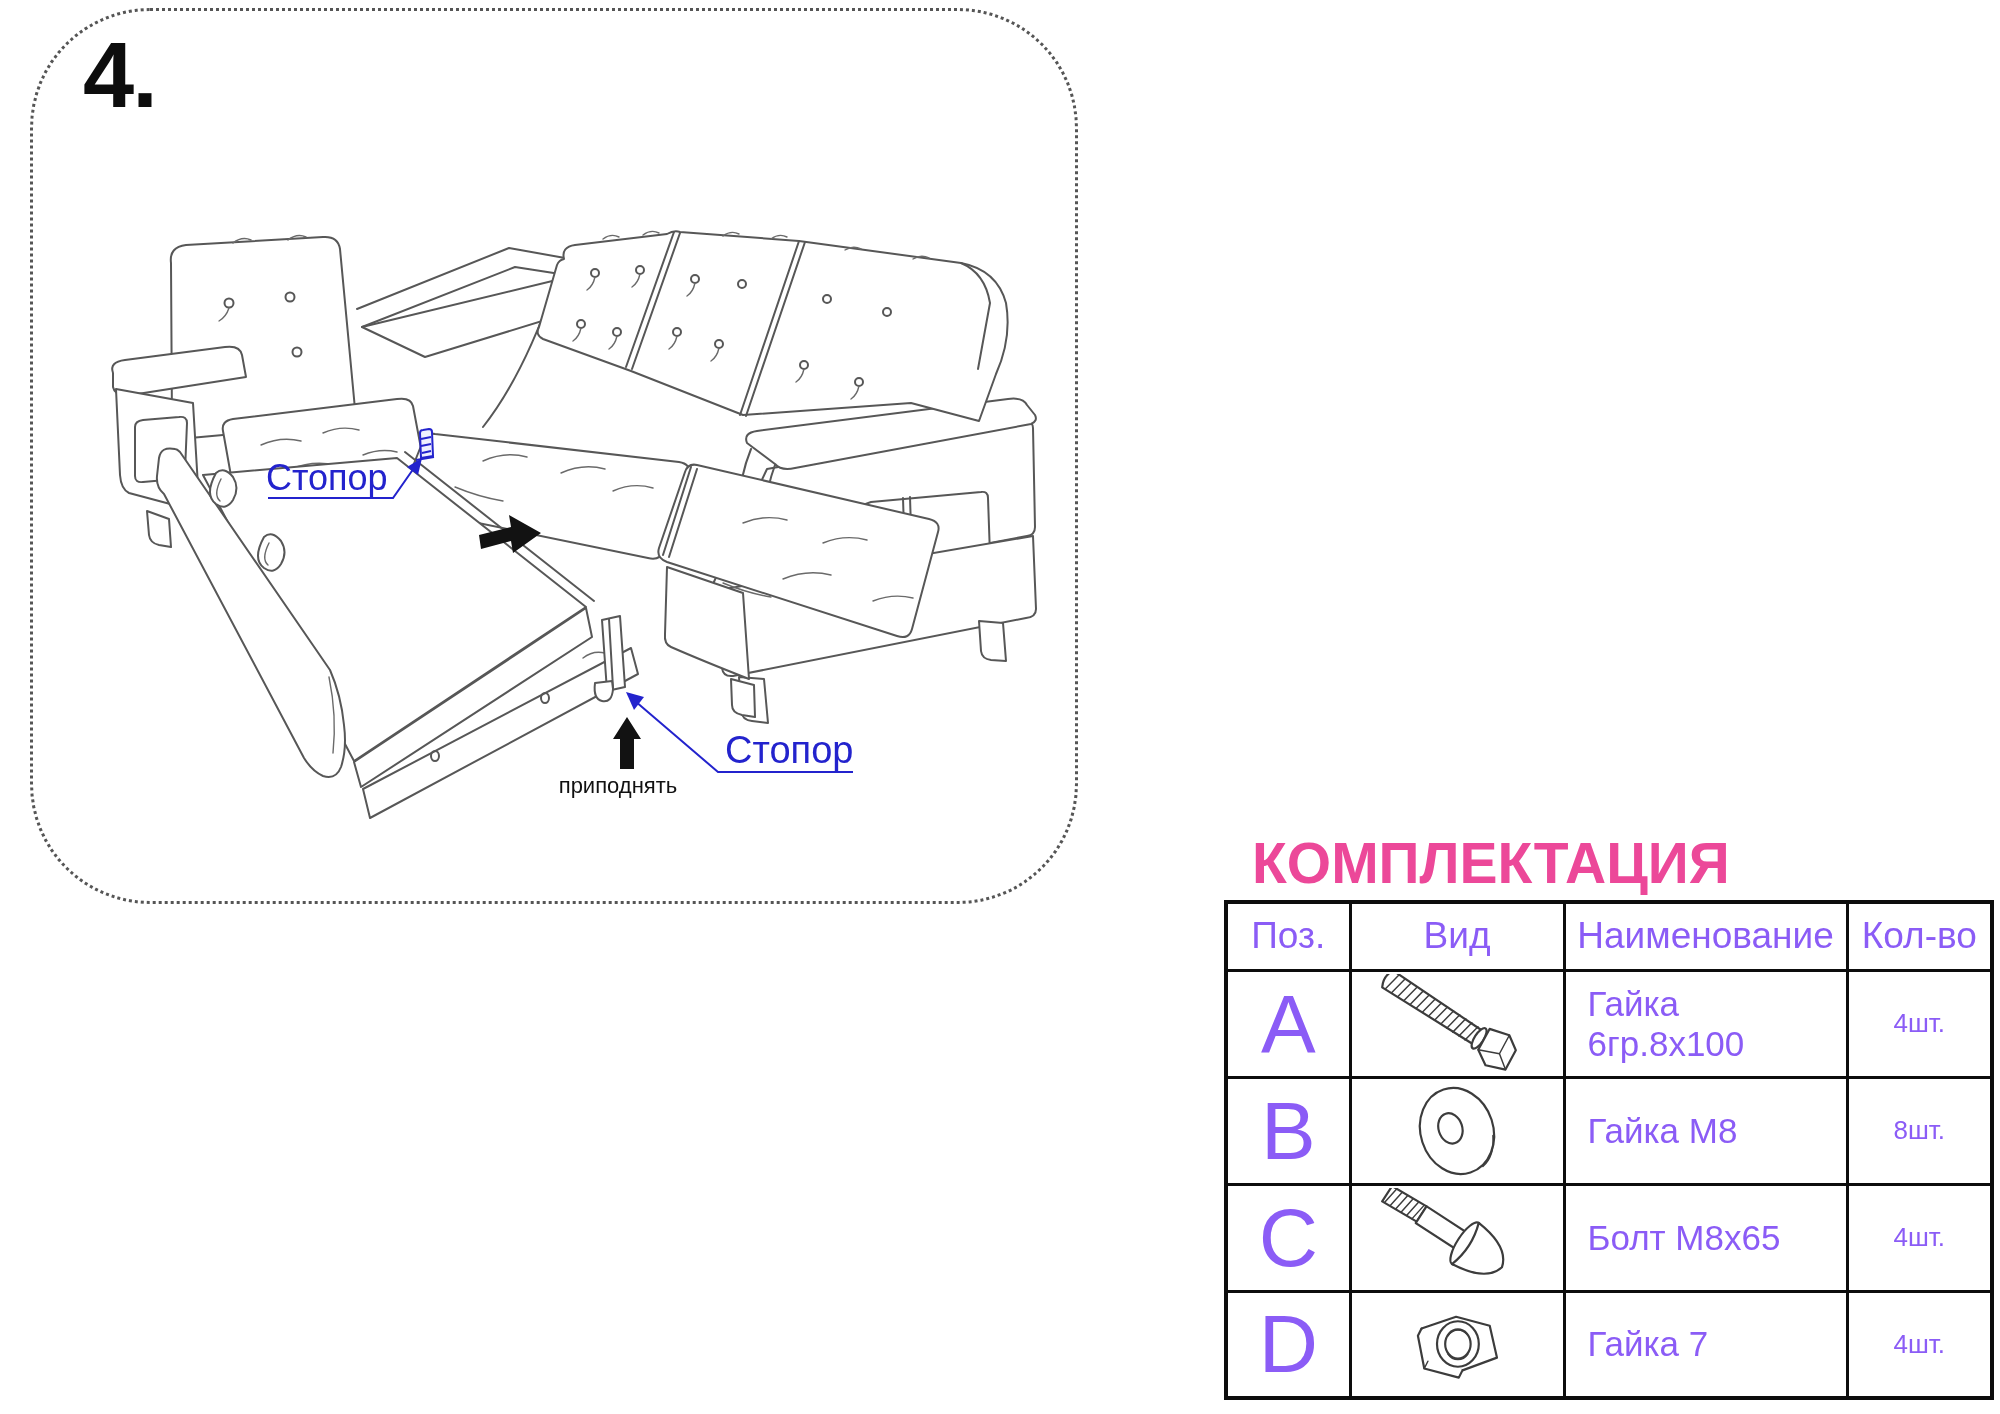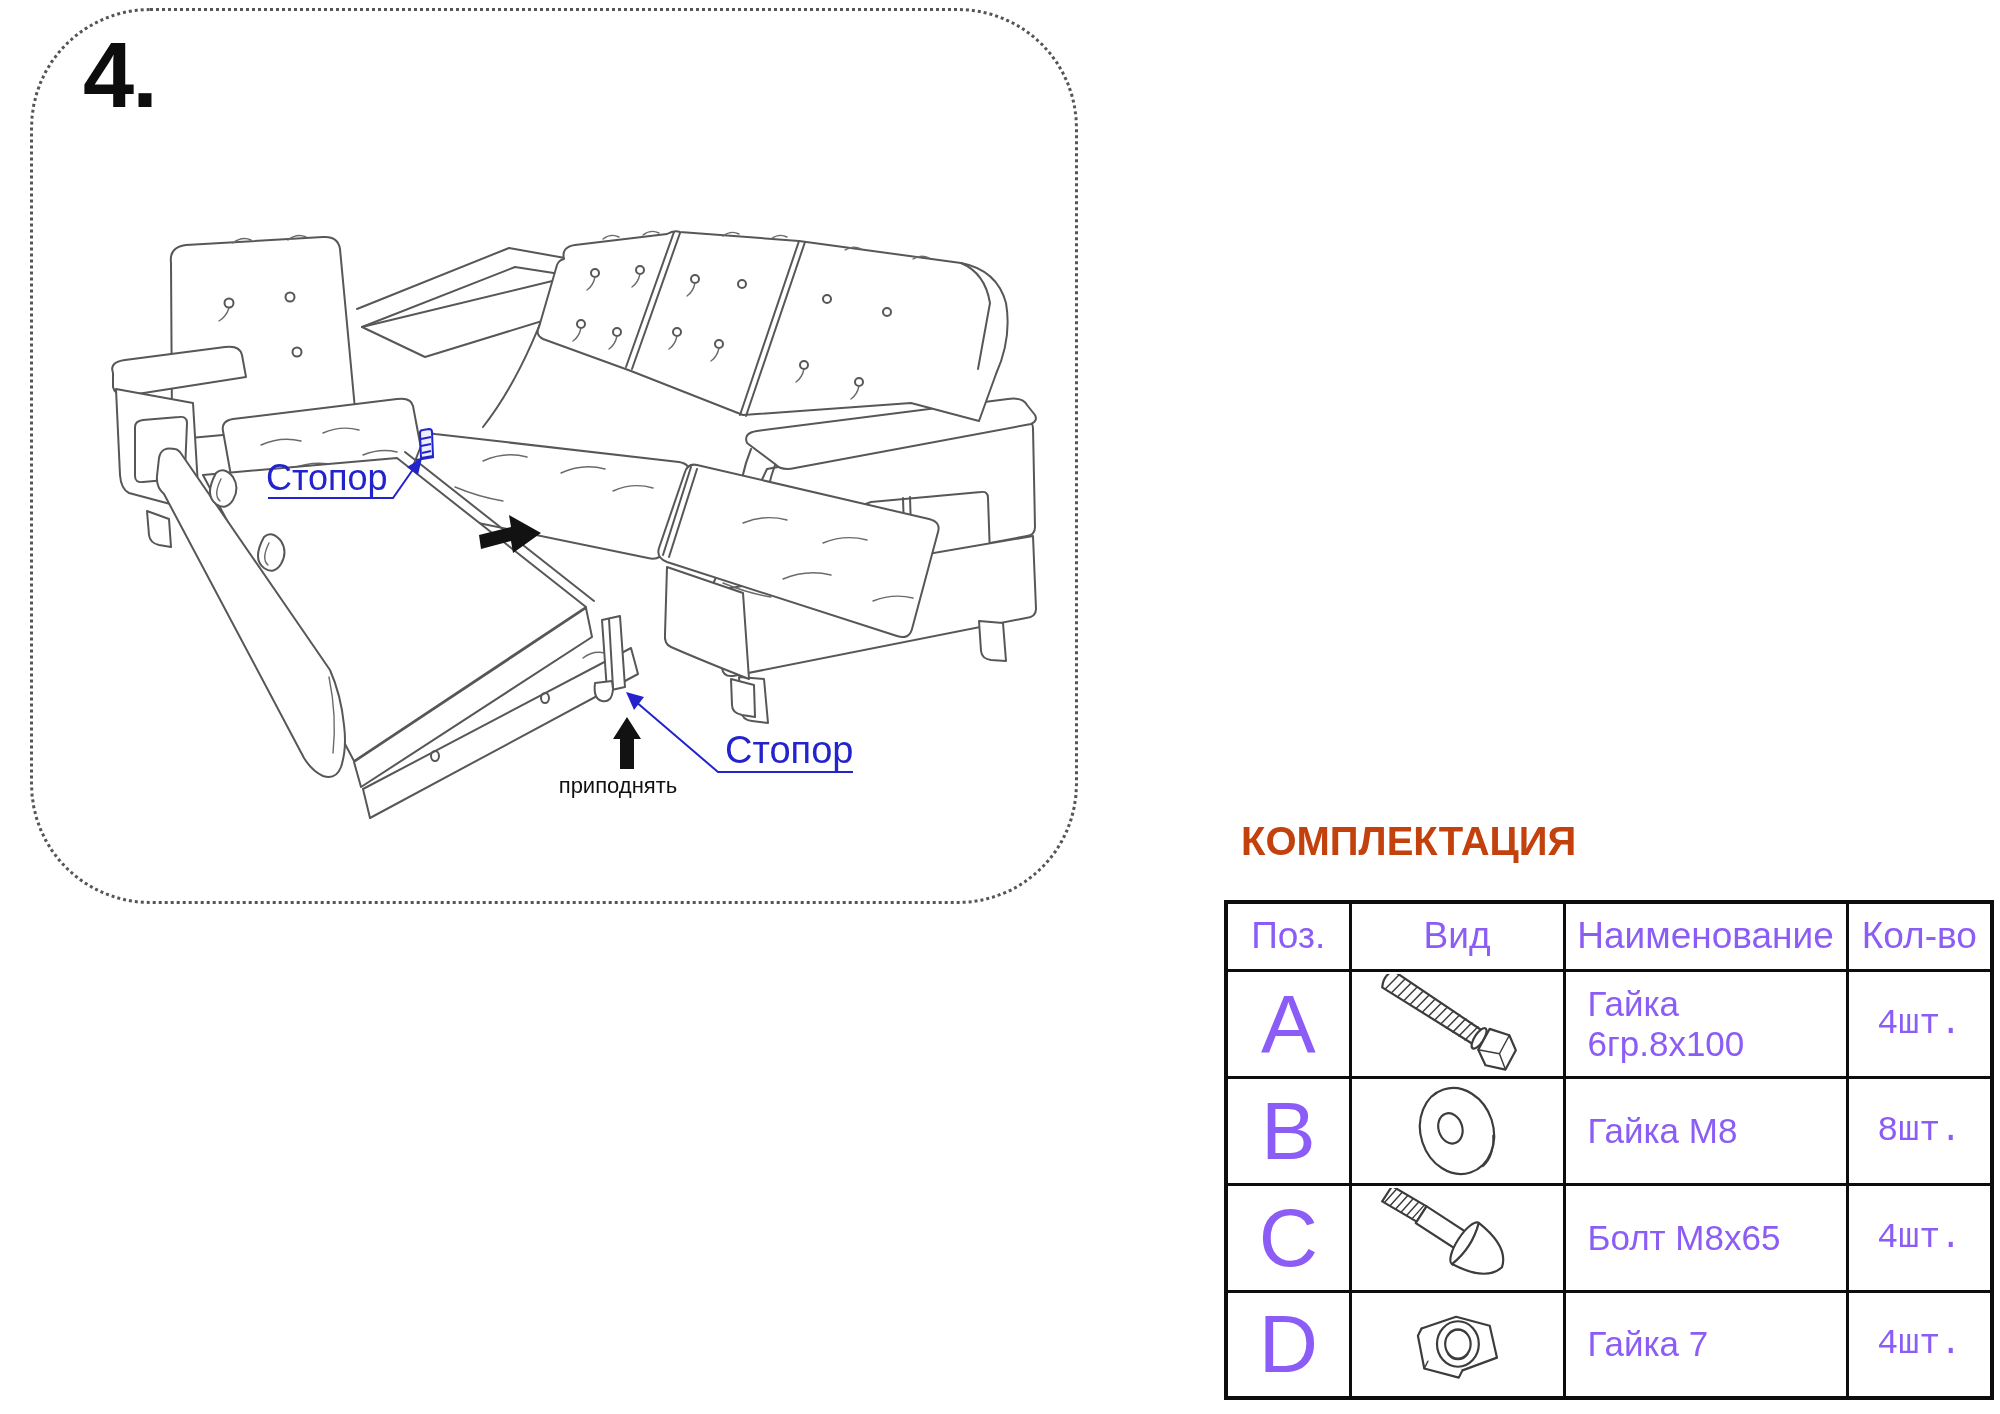--- a/index.html
+++ b/index.html
@@ -20,35 +20,35 @@
   .diagram .line{stroke:#575757;stroke-width:2;fill:none;stroke-linejoin:round;stroke-linecap:round;}
   .diagram .soft{stroke:#6a6a6a;stroke-width:1.4;fill:none;stroke-linecap:round;}
   .diagram .blk{fill:#121212;stroke:none;}
   .diagram .blue-line{stroke:#2323cd;stroke-width:2;fill:none;}
   .diagram .blue-fill{fill:#2323cd;stroke:none;}
   .diagram .blue-part{stroke:#2323cd;stroke-width:2;fill:#eef0ff;}
   .diagram text{font-family:"Liberation Sans",sans-serif;}
   .lbl-blue{fill:#2323cd;}
   .lbl-black{fill:#111;}
   
-  .kit-title{position:absolute;left:1240px;top:818px;margin:1px;font-size:40px;font-weight:bold;color:#c2410c;}
+  .kit-title{position:absolute;left:1240px;top:818px;margin:12px;font-size:57px;font-weight:bold;color:#ec4899;}
   .parts-table{position:absolute;left:1224px;top:900px;width:766px;border-collapse:collapse;
                table-layout:fixed;border:4px solid #0d0d0d;}
   .parts-table th,.parts-table td{border:3px solid #0d0d0d;padding:0;text-align:center;vertical-align:middle;
                font-weight:normal;color:#8b5cf6;overflow:hidden;}
   .parts-table thead tr{height:68px;}
   .parts-table tbody tr{height:107px;}
   .col-pos{width:124px;}
   .col-view{width:214px;}
   .col-name{width:283px;}
   .col-qty{width:145px;}
   .hdr{font-size:37px;}
   .cell-pos{font-size:82px;}
   .cell-name{font-size:35px;text-align:left !important;padding-left:22px !important;}
-  .cell-qty{font-size:35px;font-family:Liberation Mono, monospace;}
+  .cell-qty{font-size:26px;}
   .part-icon{display:block;margin:0 auto;}
   .part-icon .p{stroke:#3c3c3c;stroke-width:2.4;fill:#fff;stroke-linejoin:round;stroke-linecap:round;}
   .part-icon .t{stroke:#3c3c3c;stroke-width:1.6;fill:none;stroke-linecap:round;}
 </style>
 </head>
 <body>
 
 <div class="page">
 
   <section class="step-panel">

